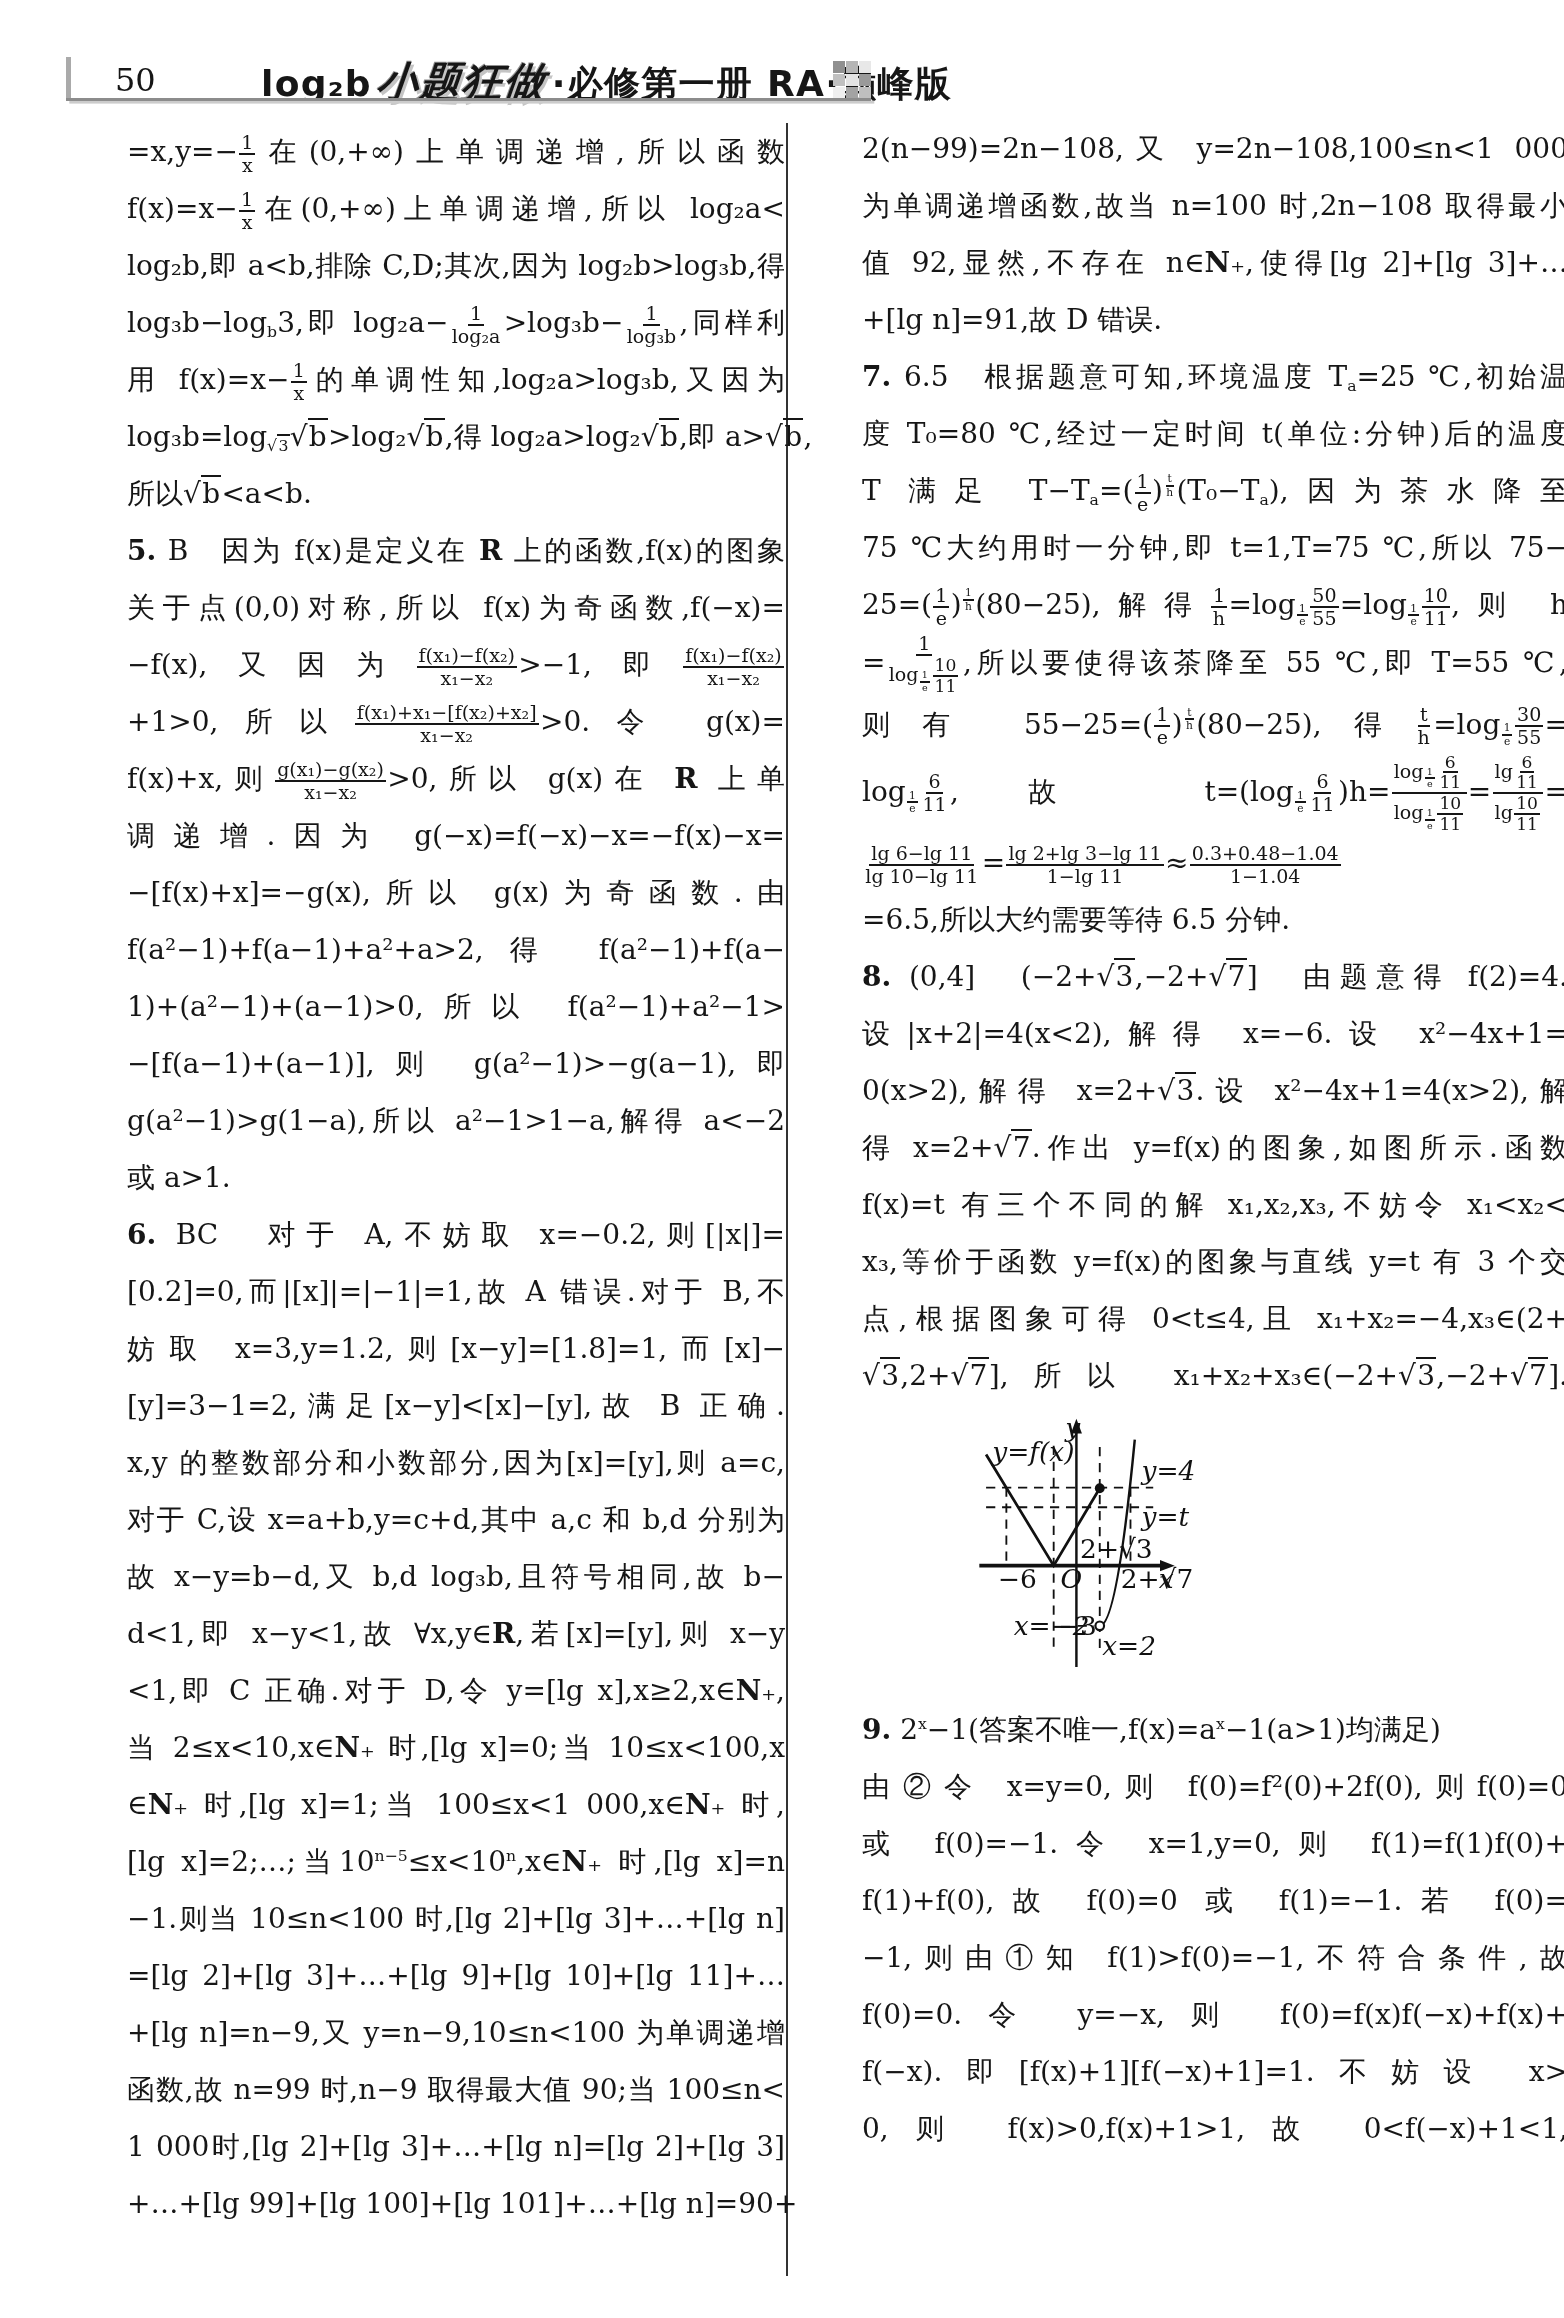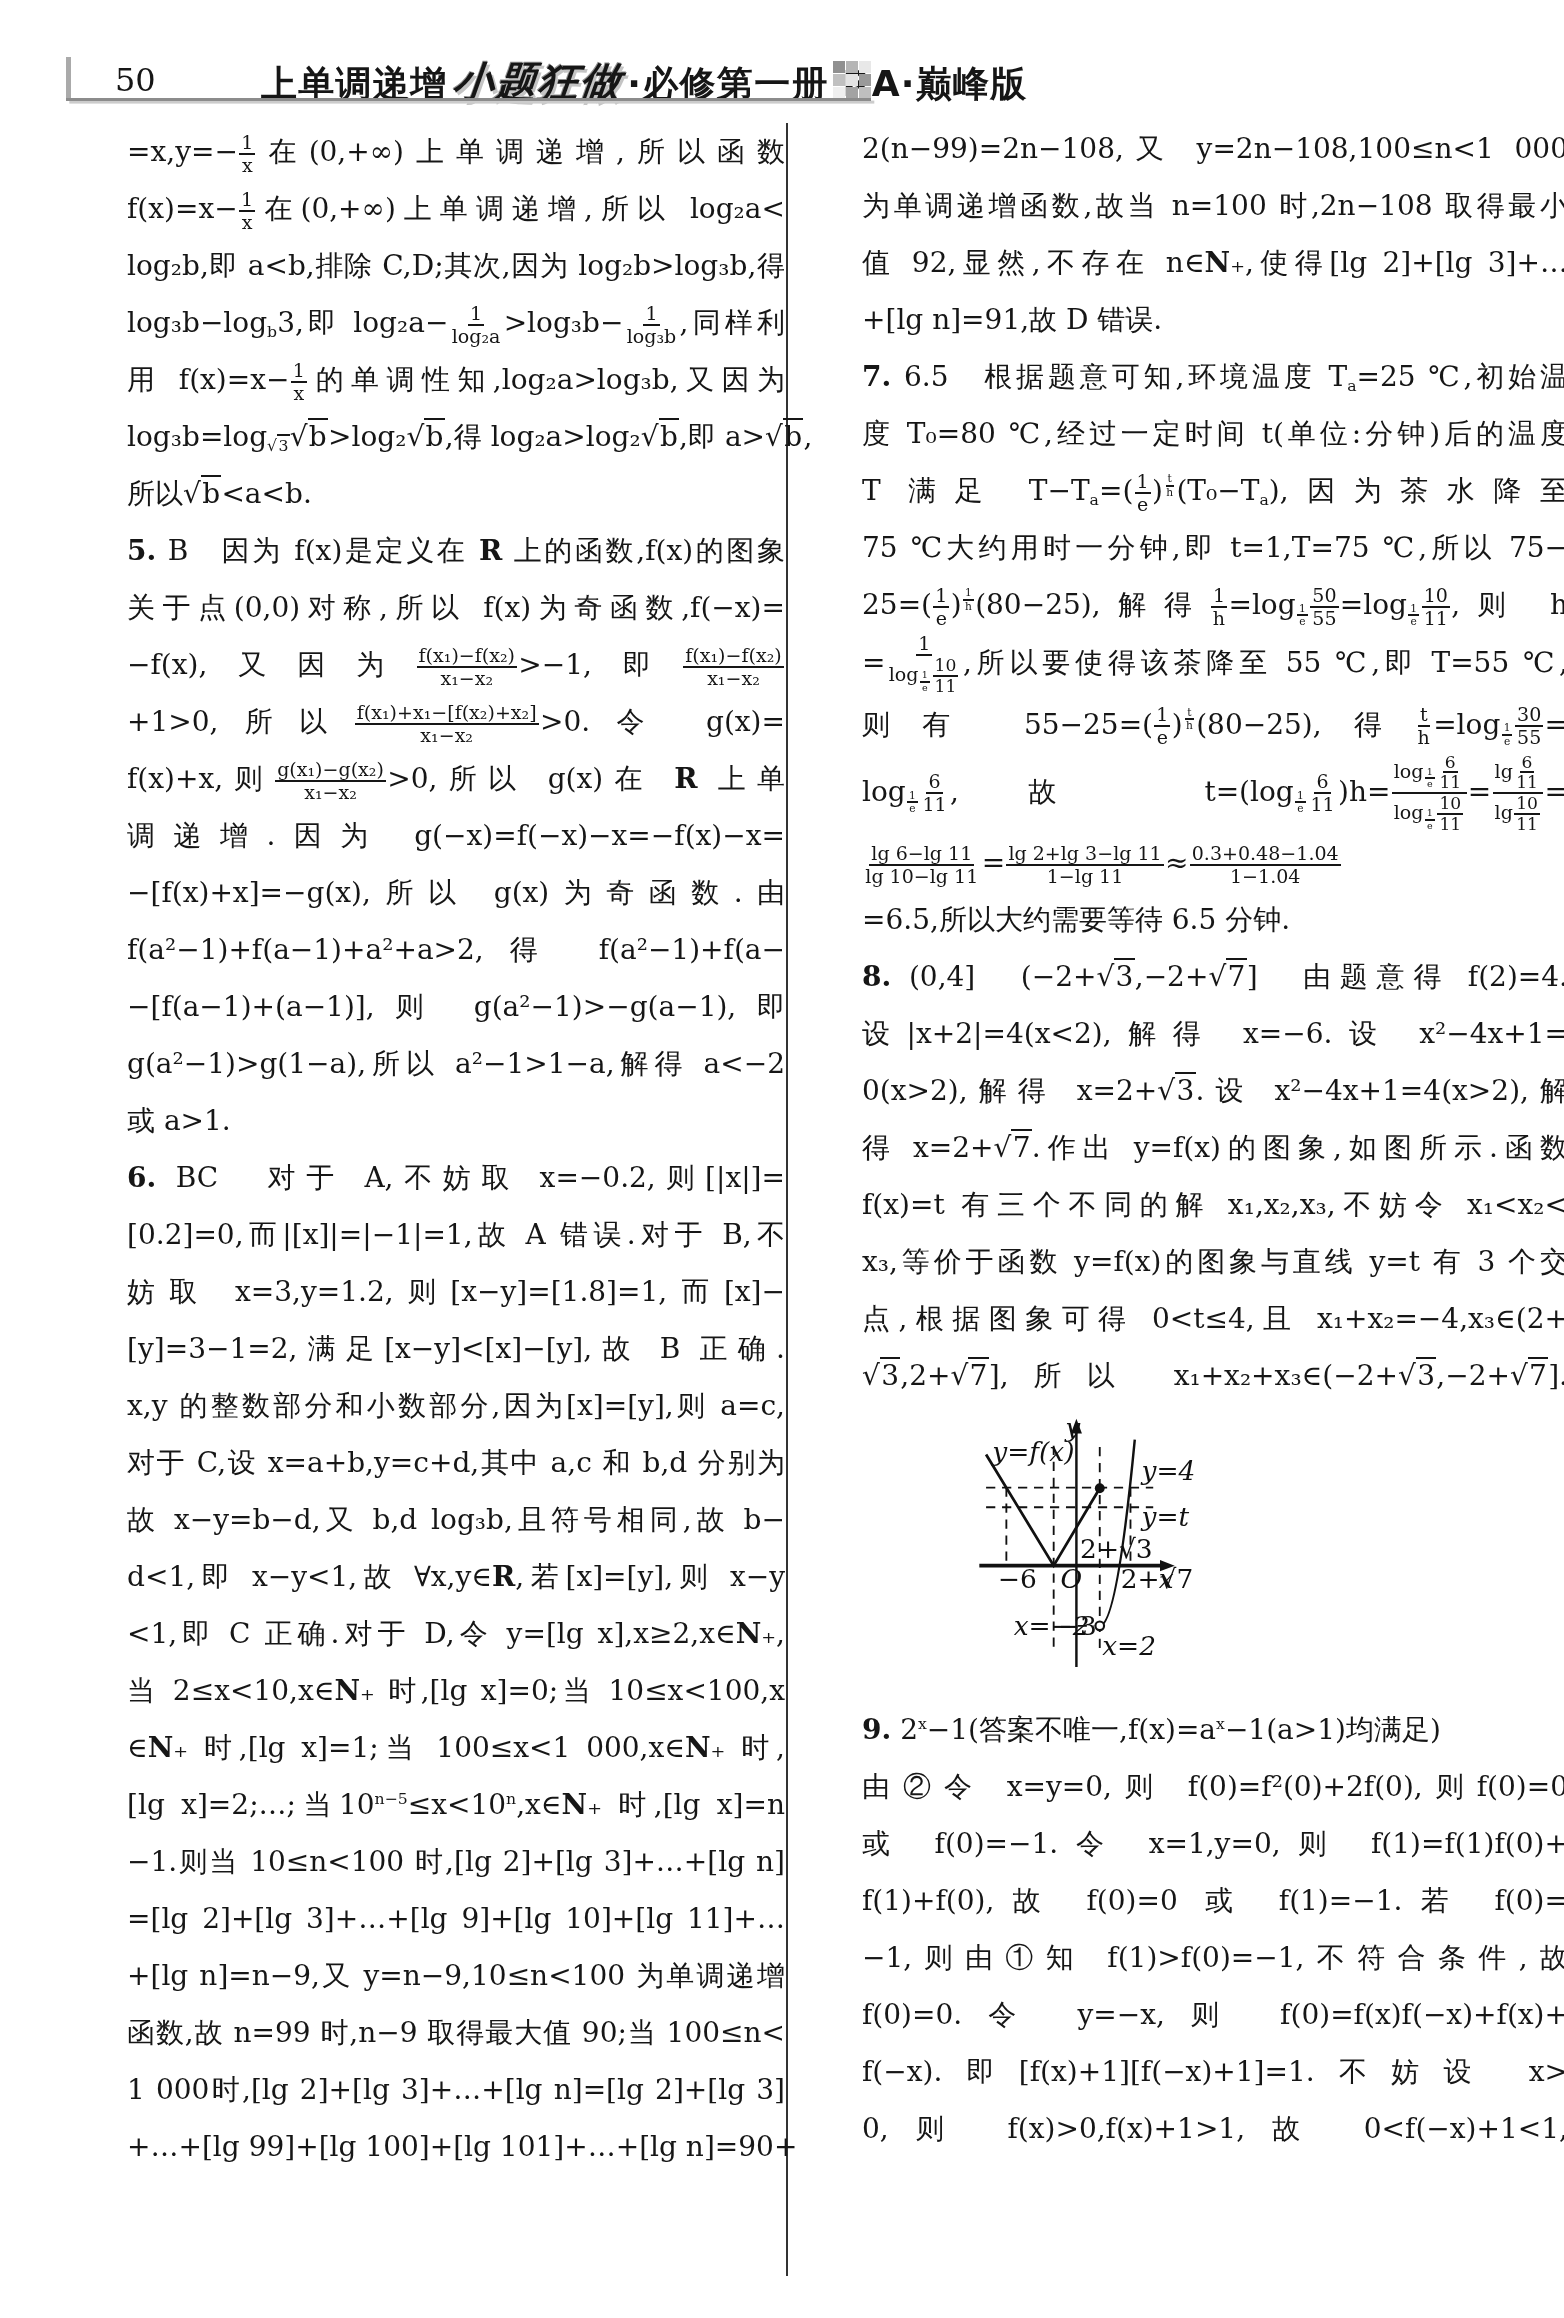--- a/index.html
+++ b/index.html
@@ -45,21 +45,21 @@
   
   .fig-wrap{margin:12px 0 12px 78px;width:553px;}
   svg text{font-family:"DejaVu Serif","Liberation Serif",serif;font-size:43px;fill:#111;}
   svg text.it{font-style:italic;}
 </style>
 </head>
 <body>
 
 <div class="hdr-bar"></div>
 <div class="hdr-num">50</div>
-<div class="hdr-title"><span>上单调递增</span><span class="hdr-logo">小题狂做</span><span>·必修第一册 RA·巅峰版</span></div>
+<div class="hdr-title"><span>log₂b</span><span class="hdr-logo">小题狂做</span><span>·必修第一册 RA·巅峰版</span></div>
 <div class="hdr-grid">
   <span class="g1"></span>
     <span class="g2"></span>
     <span class="g3"></span>
   <span class="g4"></span>
     <span class="g5"></span>
     <span class="g6"></span>
   <span class="g7"></span>
     <span class="g8"></span>
     <span class="g9"></span>
@@ -104,20 +104,21 @@
         <span class="fn">f(x₁)+x₁−[f(x₂)+x₂]</span>
         <span class="fd">x₁−x₂</span>
       </span>&gt;0.令 g(x)=</div>
     <div class="tline">f(x)+x,则<span class="frac">
         <span class="fn">g(x₁)−g(x₂)</span>
         <span class="fd">x₁−x₂</span>
       </span>&gt;0,所以 g(x)在 <b>R</b> 上单</div>
     <div class="tline">调递增.因为 g(−x)=f(−x)−x=−f(x)−x=</div>
     <div class="tline">−[f(x)+x]=−g(x),所以 g(x)为奇函数.由</div>
     <div class="tline">f(a²−1)+f(a−1)+a²+a&gt;2,得 f(a²−1)+f(a−</div>
+    <div class="tline">1)+(a²−1)+(a−1)&gt;0,所以 f(a²−1)+a²−1&gt;</div>
     <div class="tline">−[f(a−1)+(a−1)],则 g(a²−1)&gt;−g(a−1),即</div>
     <div class="tline">g(a²−1)&gt;g(1−a),所以 a²−1&gt;1−a,解得 a&lt;−2</div>
     <div class="tline rag">或 a&gt;1.</div>
     <div class="tline"><b>6.</b> BC　对于 A,不妨取 x=−0.2,则[|x|]=</div>
     <div class="tline">[0.2]=0,而|[x]|=|−1|=1,故 A 错误.对于 B,不</div>
     <div class="tline">妨取 x=3,y=1.2,则[x−y]=[1.8]=1,而[x]−</div>
     <div class="tline">[y]=3−1=2,满足[x−y]&lt;[x]−[y],故 B 正确.</div>
     <div class="tline">x,y 的整数部分和小数部分,因为[x]=[y],则 a=c,</div>
     <div class="tline">对于 C,设 x=a+b,y=c+d,其中 a,c 和 b,d 分别为</div>
     <div class="tline">故 x−y=b−d,又 b,d log₃b,且符号相同,故 b−</div>

